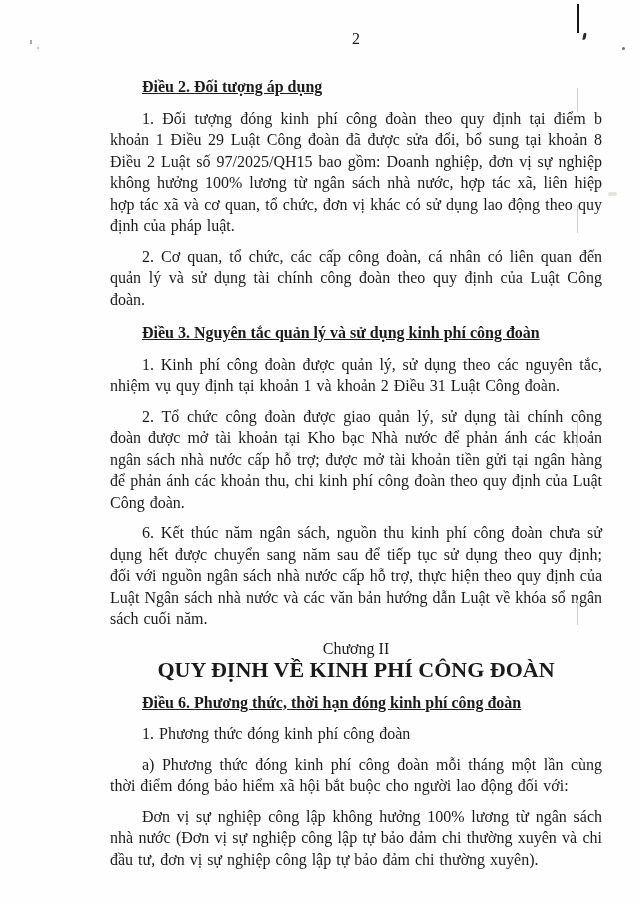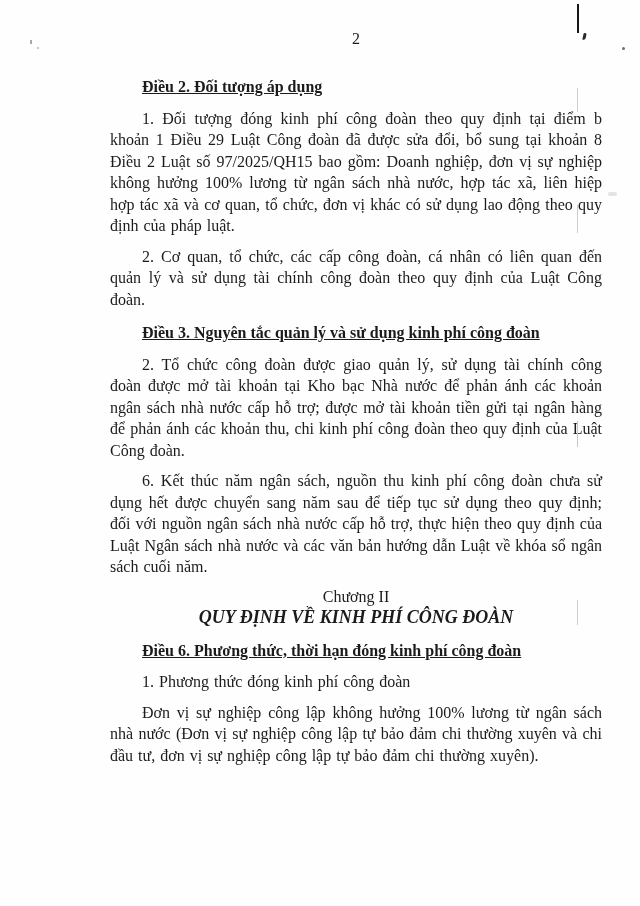--- a/index.html
+++ b/index.html
@@ -55,24 +55,23 @@
     font-weight: normal;
     text-align: center;
     text-indent: 0;
     margin: 0 0 0 0;
     line-height: 20px;
   }
   .chapter-title {
     font-weight: bold;
     text-align: center;
     text-indent: 0;
-    font-size: 18px;
+    font-size: 22px;
     margin: 0 0 10px 0;
     line-height: 21px;
-    font-style: italic;
   }
   
   .artifact {
     position: absolute;
     pointer-events: none;
   }
   .a-topline   { left: 577px; top: 4px;   width: 2px; height: 29px; background: #161616; }
   .a-comma     { left: 583px; top: 33px;  width: 3px; height: 7px;  background: #2a2a2a; border-radius: 2px 2px 3px 0; transform: rotate(12deg); }
   .a-dot      { left: 622px; top: 47px;  width: 3px; height: 3px;  background: #6f6f6f; border-radius: 50%; }
   .a-dash1    { left: 577px; top: 88px;  width: 1px; height: 24px; background: #cdcdcd; }
@@ -94,33 +93,35 @@
 
     <div class="article-heading first">Điều 2. Đối tượng áp dụng</div>
 
     <p class="paragraph">1. Đối tượng đóng kinh phí công đoàn theo quy định tại điểm b khoản 1 Điều 29 Luật Công đoàn đã được sửa đổi, bổ sung tại khoản 8 Điều 2 Luật số 97/2025/QH15 bao gồm: Doanh nghiệp, đơn vị sự nghiệp không hưởng 100% lương từ ngân sách nhà nước, hợp tác xã, liên hiệp hợp tác xã và cơ quan, tổ chức, đơn vị khác có sử dụng lao động theo quy định của pháp luật.</p>
 
     <p class="paragraph">2. Cơ quan, tổ chức, các cấp công đoàn, cá nhân có liên quan đến quản lý và sử dụng tài chính công đoàn theo quy định của Luật Công đoàn.</p>
 
 
     <div class="article-heading">Điều 3. Nguyên tắc quản lý và sử dụng kinh phí công đoàn</div>
 
+    <p class="paragraph">1. Kinh phí công đoàn được quản lý, sử dụng theo các nguyên tắc, nhiệm vụ quy định tại khoản 1 và khoản 2 Điều 31 Luật Công đoàn.</p>
 
     <p class="paragraph">2. Tổ chức công đoàn được giao quản lý, sử dụng tài chính công đoàn được mở tài khoản tại Kho bạc Nhà nước để phản ánh các khoản ngân sách nhà nước cấp hỗ trợ; được mở tài khoản tiền gửi tại ngân hàng để phản ánh các khoản thu, chi kinh phí công đoàn theo quy định của Luật Công đoàn.</p>
 
     <p class="paragraph">6. Kết thúc năm ngân sách, nguồn thu kinh phí công đoàn chưa sử dụng hết được chuyển sang năm sau để tiếp tục sử dụng theo quy định; đối với nguồn ngân sách nhà nước cấp hỗ trợ, thực hiện theo quy định của Luật Ngân sách nhà nước và các văn bản hướng dẫn Luật về khóa sổ ngân sách cuối năm.</p>
 
     <div class="chapter-number">Chương II</div>
 
     <div class="chapter-title">QUY ĐỊNH VỀ KINH PHÍ CÔNG ĐOÀN</div>
 
     <div class="article-heading">Điều 6. Phương thức, thời hạn đóng kinh phí công đoàn</div>
 
     <p class="paragraph">1. Phương thức đóng kinh phí công đoàn</p>
 
+    <p class="paragraph">a) Phương thức đóng kinh phí công đoàn mỗi tháng một lần cùng thời điểm đóng bảo hiểm xã hội bắt buộc cho người lao động đối với:</p>
 
     <p class="paragraph">Đơn vị sự nghiệp công lập không hưởng 100% lương từ ngân sách nhà nước (Đơn vị sự nghiệp công lập tự bảo đảm chi thường xuyên và chi đầu tư, đơn vị sự nghiệp công lập tự bảo đảm chi thường xuyên).</p>
 
   </div>
 
   <div class="artifact a-topline"></div>
   <div class="artifact a-comma"></div>
   <div class="artifact a-dot"></div>
   <div class="artifact a-dash1"></div>
   <div class="artifact a-dash2"></div>

